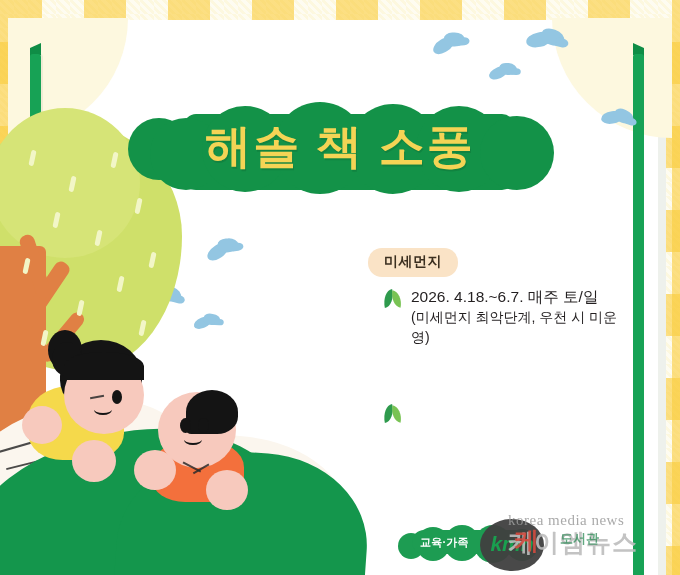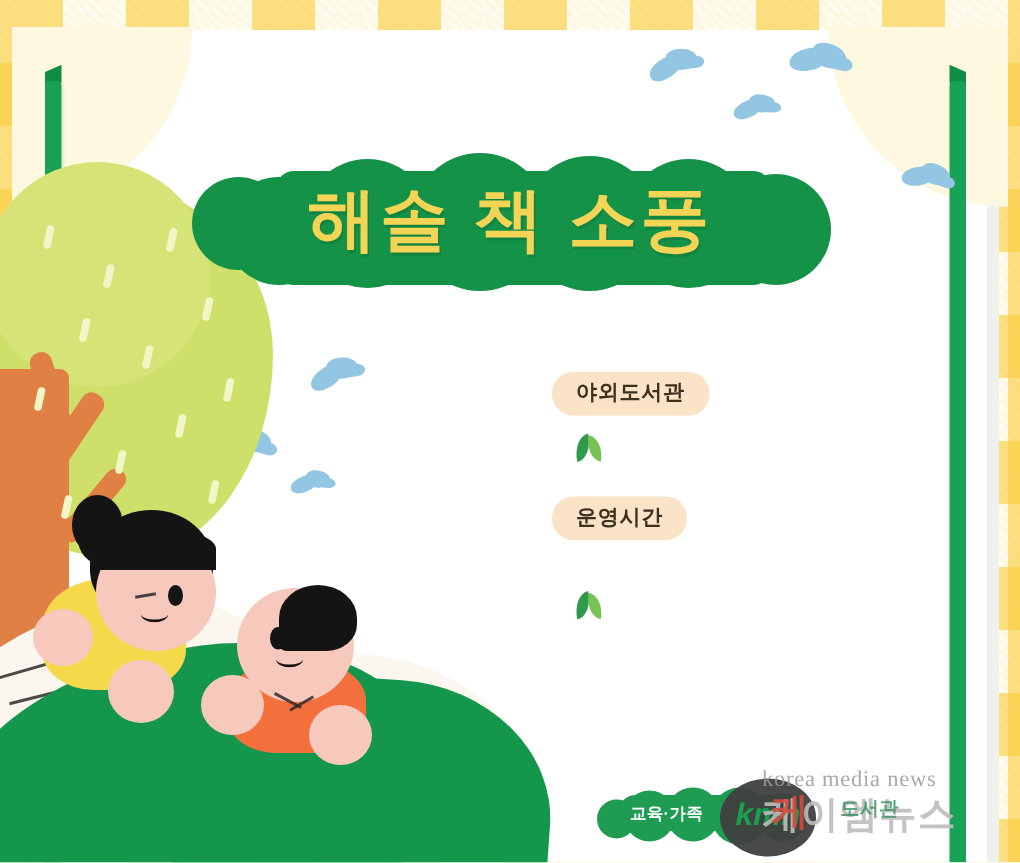--- a/index.html
+++ b/index.html
@@ -223,33 +223,36 @@
     <div class="lobe" style="left:124px;top:2px;width:92px;height:92px;"></div>
     <div class="lobe" style="left:198px;top:4px;width:90px;height:90px;"></div>
     <div class="lobe" style="left:266px;top:6px;width:86px;height:86px;"></div>
     <div class="lobe" style="left:330px;top:16px;width:74px;height:74px;"></div>
   </div>
   <div class="title">해솔 책 소풍</div>
 
   <div class="info">
 
     <div>
-      <span class="pill">야외도서관</span>
+      <span class="pill">미세먼지</span>
       <div class="row">
         <span class="leaf">
             <span class="lf1"></span>
             <span class="lf2"></span>
           </span>
+        <span class="rowtxt">
+          <span>2026. 4.18.~6.7. 매주 토/일</span>
+          <span class="sub">(미세먼지 최악단계, 우천 시 미운영)</span>
+        </span>
       </div>
     </div>
 
     <div class="gap"></div>
 
     <div>
-      <span class="pill">운영시간</span>
     </div>
 
     <div class="gap"></div>
 
     <div>
       <div class="row">
         <span class="leaf">
             <span class="lf1"></span>
             <span class="lf2"></span>
           </span>

